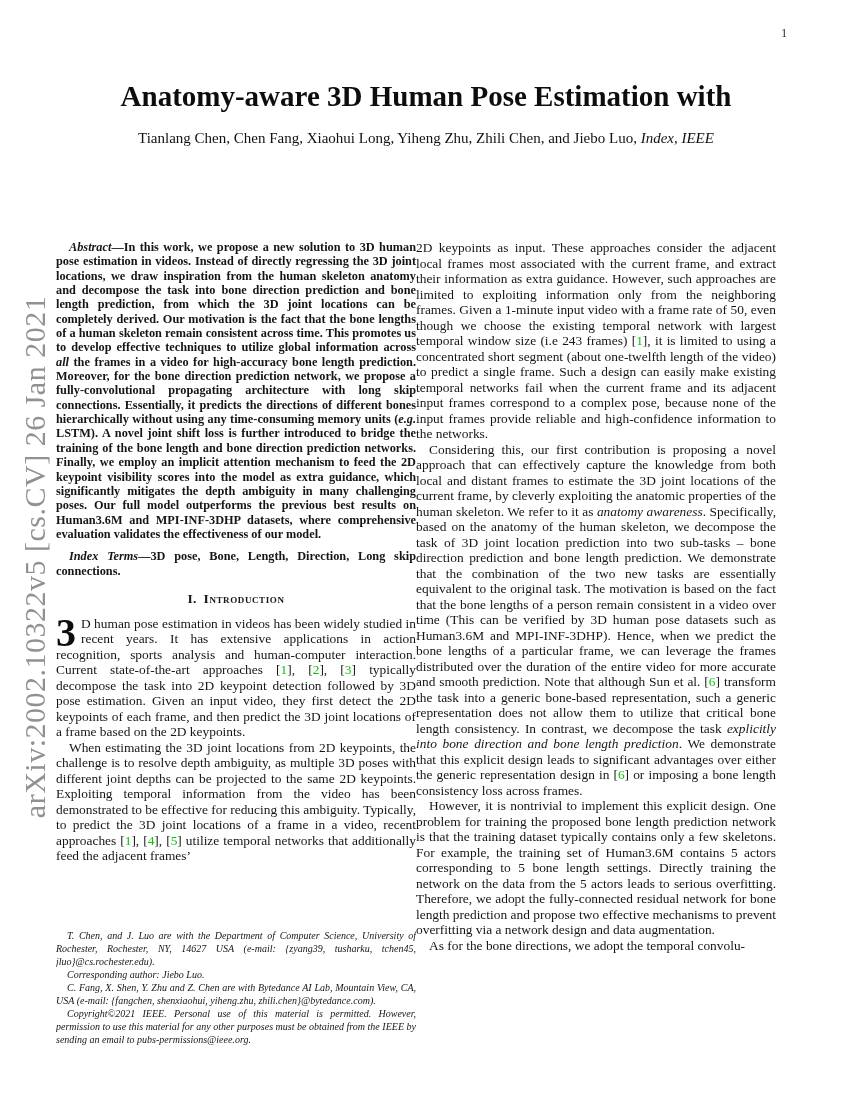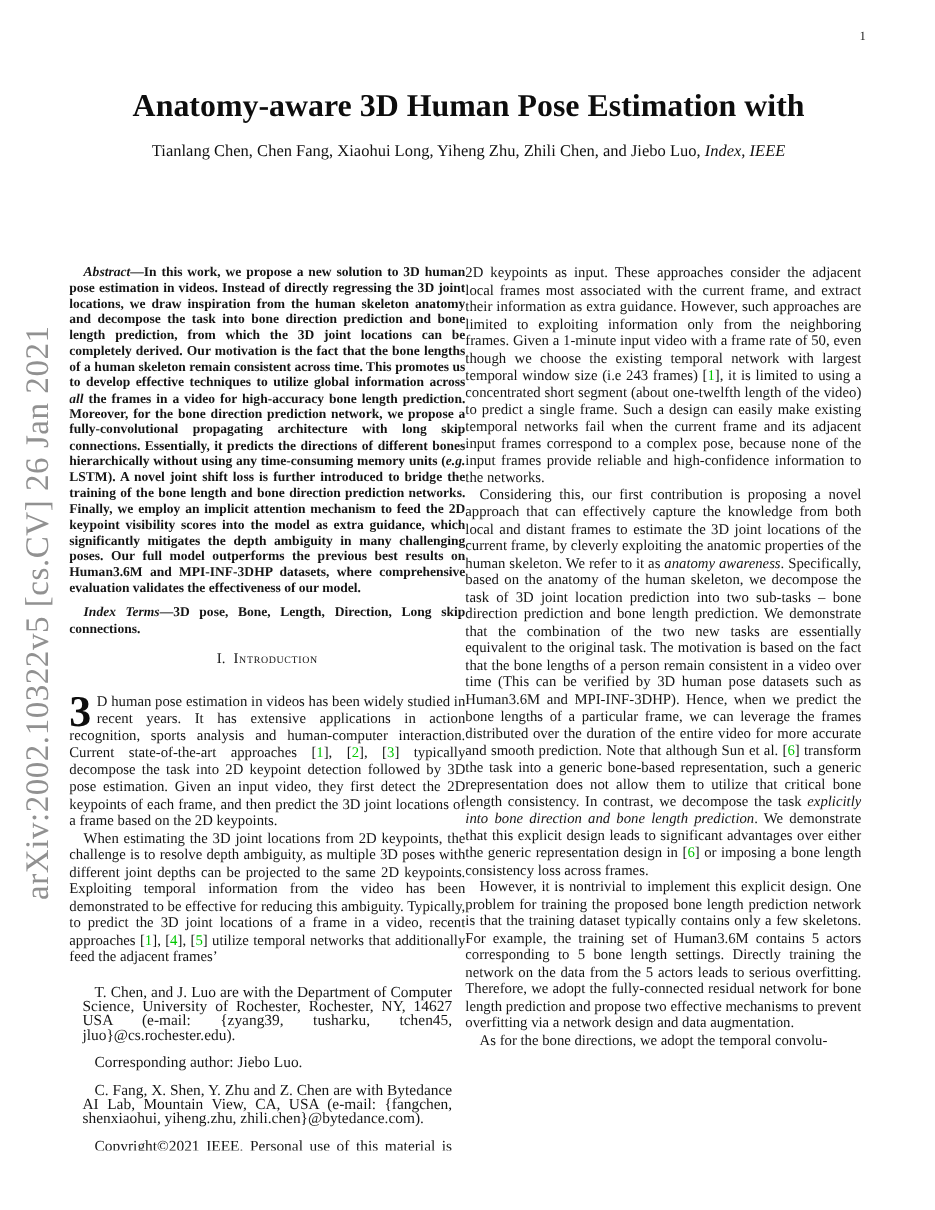--- a/index.html
+++ b/index.html
@@ -38,24 +38,25 @@
   }
   .authors {
     margin:15px 60px 0 60px;
     width:732px;
     text-align:center;
     font-size:15px;
     color:#111;
   }
   .columns {
     position:absolute;
-    top:240px; left:63px;
+    top:240px; left:44px;
     width:732px;
     display:flex;
     gap:0;
+    justify-content:flex-end;
   }
   .col {
     width:360px;
     height:806px;
     overflow:hidden;
   }
   .col-left { display:flex; flex-direction:column; }
   .para {
     margin:0;
     text-align:justify;
@@ -64,43 +65,44 @@
     line-height:15.5px;
   }
   .no-indent { text-indent:0; }
   .bold-para {
     font-weight:bold;
     font-size:12.3px;
     line-height:14.35px;
   }
   .index-terms { margin-top:8px; }
   .section-heading {
-    margin:13px 0 23px 0;
+    margin:13px 0 9px 0;
     font-size:13.5px;
-    font-weight:normal;
+    font-weight:bold;
     text-align:center;
     letter-spacing:0.2px;
   }
   .section-heading .num { margin-right:7px; }
   .sc { font-variant:small-caps; letter-spacing:0.6px; }
   .dropcap {
     float:left;
     font-size:40px;
     line-height:29px;
     font-weight:bold;
     margin:2px 5px 0 0;
     color:#0d0d0d;
   }
   .footnotes { margin-top:auto; padding-top:6px; }
   .fn {
-    margin:12px;
+    margin:0;
     text-align:justify;
     text-indent:11px;
-    font-size:14px;
+    font-size:10px;
     line-height:13px;
+    font-style:italic;
   }
   .seg-i { font-style:italic; }
   .seg-cite { color:var(--citation-color, #00C800); }
 </style>
 </head>
 <body>
 
 <div class="page-number">1</div>
 
 <div class="arxiv-banner">arXiv:2002.10322v5  [cs.CV]  26 Jan 2021</div>

